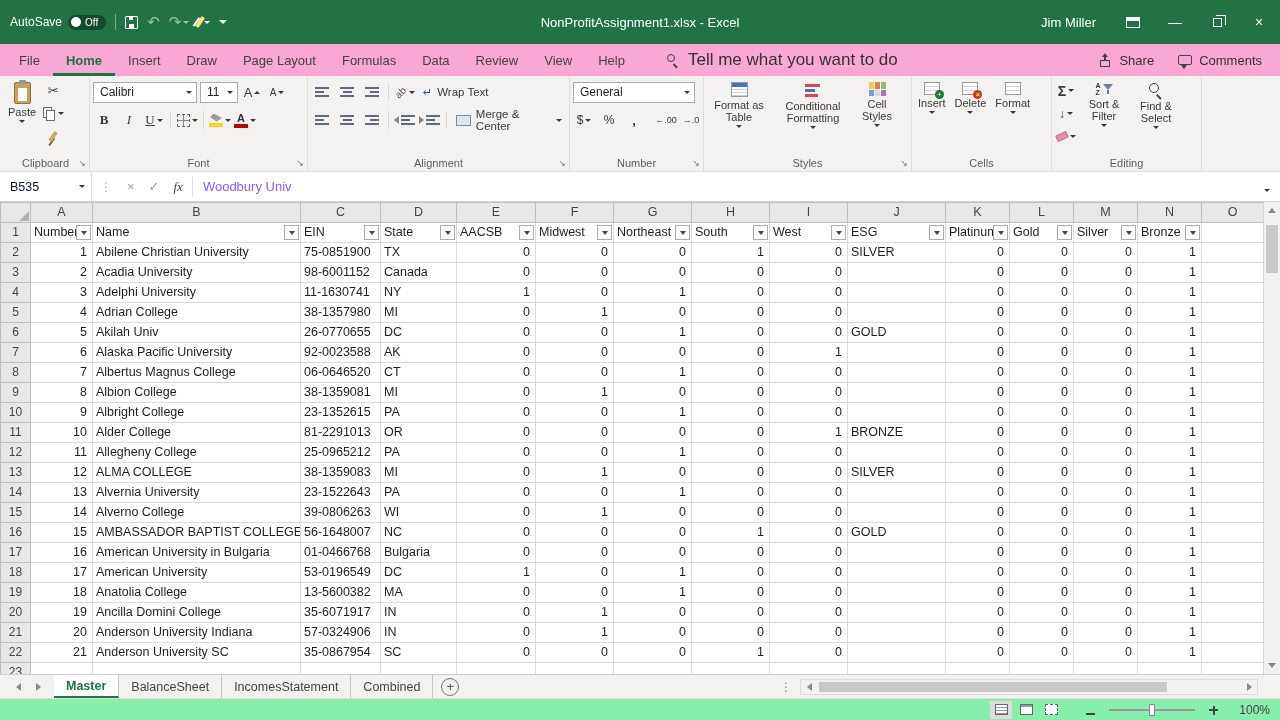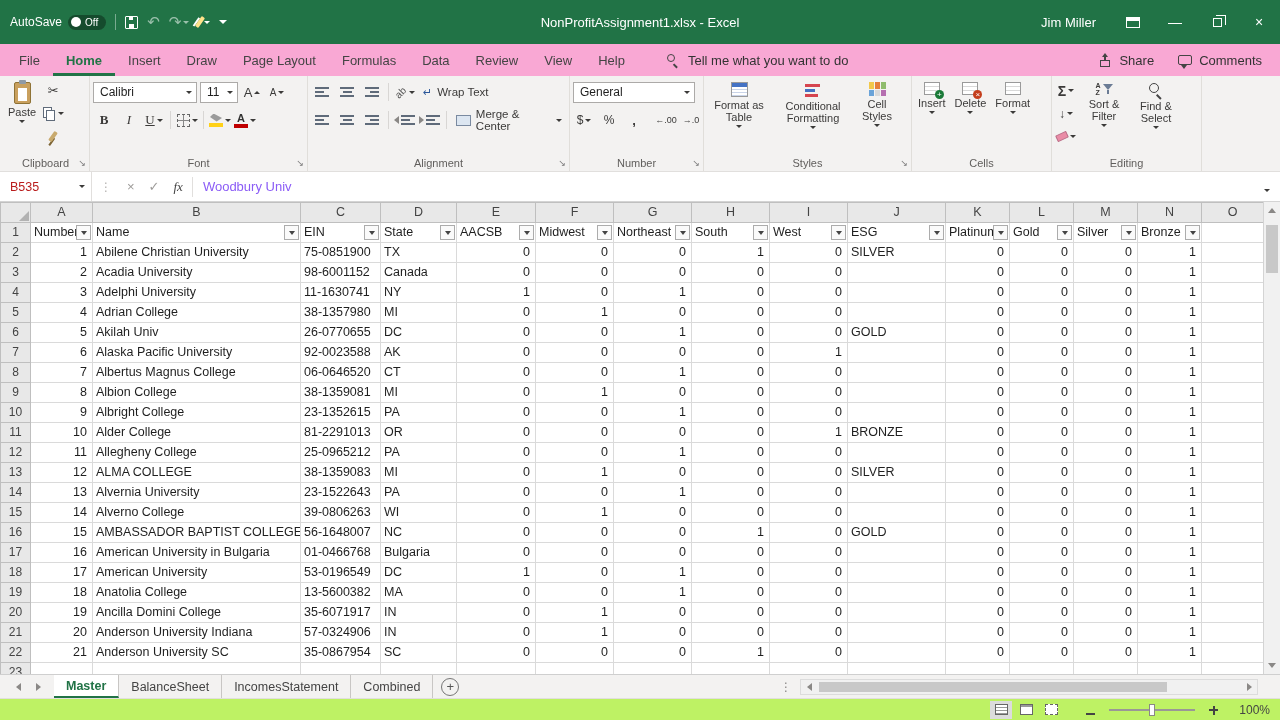--- a/index.html
+++ b/index.html
@@ -27,21 +27,21 @@
   .title-btn { width:42px; height:100%; display:flex; align-items:center; justify-content:center; font-size:14px; color:#fff; }
   .rdo-icon { width:14px; height:11px; border:1px solid #fff; display:inline-block; box-shadow:inset 0 3px 0 #fff; }
   .restore-icon { width:9px; height:9px; border:1px solid #fff; position:relative; display:inline-block; }
   .restore-icon::before { content:""; position:absolute; top:-4px; left:2px; width:9px; height:9px; border:1px solid #fff; border-bottom:none; border-left:none; }
 
   
   .tabrow { height:32px; background:#f9a8d4; display:flex; align-items:stretch; padding-left:6px; position:relative; flex:0 0 auto; }
   .rtabs { display:flex; align-items:stretch; }
   .rtab { padding:0 13px; font-size:13px; display:flex; align-items:center; color:#444; cursor:default; }
   .rtab.active { color:var(--accent-green,#217346); font-weight:700; box-shadow:inset 0 -3px 0 var(--accent-green,#217346); }
-  .tellme { display:flex; align-items:center; gap:8px; margin-left:28px; font-size:13px; color:#333; }
+  .tellme { display:flex; align-items:center; gap:8px; margin-left:28px; font-size:17px; color:#333; }
   .mag { position:relative; width:14px; height:14px; display:inline-block; }
   .mag-circle { position:absolute; top:1px; left:1px; width:8px; height:8px; border:1.5px solid #444; border-radius:50%; }
   .mag-tail { position:absolute; bottom:1px; right:2px; width:5px; height:1.5px; background:#444; transform:rotate(45deg); }
   .tab-actions { position:absolute; right:18px; top:0; height:100%; display:flex; align-items:center; gap:24px; }
   .taction { display:flex; align-items:center; gap:7px; font-size:13px; color:#333; }
   .share-ico { position:relative; width:14px; height:14px; display:inline-block; }
   .share-box { position:absolute; left:2px; right:2px; bottom:0; height:7px; border:1px solid #444; }
   .share-arrow { position:absolute; top:0; left:50%; margin-left:-3.5px; width:0; height:0; border-left:3.5px solid transparent; border-right:3.5px solid transparent; border-bottom:4px solid #444; }
   .share-stem { position:absolute; top:3px; left:50%; margin-left:-1px; width:1.5px; height:5px; background:#444; }
   .comment-ico { width:14px; height:10px; border:1.5px solid #444; border-radius:2px; position:relative; display:inline-block; }
@@ -121,21 +121,21 @@
   .azcol { display:flex; flex-direction:column; font-size:7px; line-height:7px; color:#3b3a39; font-weight:700; }
   .funnelwrap { display:flex; flex-direction:column; align-items:center; }
   .funnel { width:0; height:0; border-left:5px solid transparent; border-right:5px solid transparent; border-top:6px solid #6b7c95; }
   .fstem { width:2px; height:4px; background:#6b7c95; }
   .find-ico { position:relative; width:16px; height:16px; display:inline-block; }
   .find-ico .mag-circle { width:10px; height:10px; }
   .find-ico .mag-tail { width:6px; }
 
   
   .fbar { height:30px; background:#fff; border-bottom:1px solid #d4d4d4; display:flex; align-items:center; flex:0 0 auto; }
-  .namebox { width:92px; height:100%; display:flex; align-items:center; justify-content:space-between; padding:0 6px 0 10px; border-right:1px solid #e1dfdd; font-size:12.5px; color:#b91c1c; }
+  .namebox { width:92px; height:100%; display:flex; align-items:center; justify-content:space-between; padding:0 6px 0 10px; border-right:1px solid #e1dfdd; font-size:12.5px; color:#0f172a; }
   .fbar-dots { color:#b5b3b1; font-size:12px; padding:0 8px; }
   .fbtn { padding:0 7px; font-size:13px; color:#9d9b99; }
   .fbtn.fx { color:#444; font-style:italic; font-family:"Liberation Serif","DejaVu Serif",serif; }
   .fbar-sep { width:1px; height:20px; background:#e1dfdd; margin:0 6px 0 2px; }
   .fcontent { flex:1; font-size:13px; color:#8b5cf6; padding-left:4px; white-space:nowrap; overflow:hidden; }
   .fbar-expand { padding:0 10px; }
 
   
   .gridwrap { height:472px; position:relative; overflow:hidden; background:#fff; flex:0 0 auto; }
   table.grid { border-collapse:collapse; table-layout:fixed; width:1263px; }
@@ -163,21 +163,21 @@
   .stab.active { background:#fff; color:var(--accent-green,#217346); font-weight:700; border-bottom:2px solid var(--accent-green,#217346); border-right:1px solid #c8c6c4; }
   .addsheet { width:18px; height:18px; border-radius:50%; border:1px solid #767676; color:#555; display:flex; align-items:center; justify-content:center; font-size:13px; line-height:13px; margin-left:8px; }
   .hscroll-zone { margin-left:auto; display:flex; align-items:center; gap:8px; width:500px; padding-right:22px; }
   .sb-dots { color:#8a8886; font-size:12px; }
   .hscroll { flex:1; height:16px; background:#f1f1f1; border:1px solid #dcdcdc; display:flex; align-items:center; }
   .hs-btn { width:16px; display:flex; align-items:center; justify-content:center; }
   .hs-track { flex:1; position:relative; height:100%; }
   .hs-thumb { position:absolute; left:2px; top:2px; bottom:2px; width:82%; background:#c8c8c8; }
 
   
-  .statusbar { height:14px; background:#bef264; border-top:1px solid #e1dfdd; display:flex; align-items:center; justify-content:flex-end; gap:14px; padding-right:10px; flex:1 0 auto; }
+  .statusbar { height:14px; background:#86efac; border-top:1px solid #e1dfdd; display:flex; align-items:center; justify-content:flex-end; gap:14px; padding-right:10px; flex:1 0 auto; }
   .views { display:flex; gap:3px; margin-right:10px; }
   .viewbtn { width:22px; height:18px; display:flex; align-items:center; justify-content:center; }
   .viewbtn.active { background:#dcdcdc; }
   .vi { width:13px; height:11px; border:1px solid #666; display:inline-block; background:#fff; }
   .vi-normal { background:repeating-linear-gradient(to bottom,#fff 0 2px,#9a9a9a 2px 3px); }
   .vi-page { box-shadow:inset 0 2px 0 #9a9a9a; }
   .vi-break { border-style:dashed; }
   .zminus { width:9px; height:2px; background:#444; display:inline-block; }
   .zplus { position:relative; width:9px; height:9px; display:inline-block; }
   .zplus-h { position:absolute; left:0; top:3.5px; width:9px; height:2px; background:#444; }

